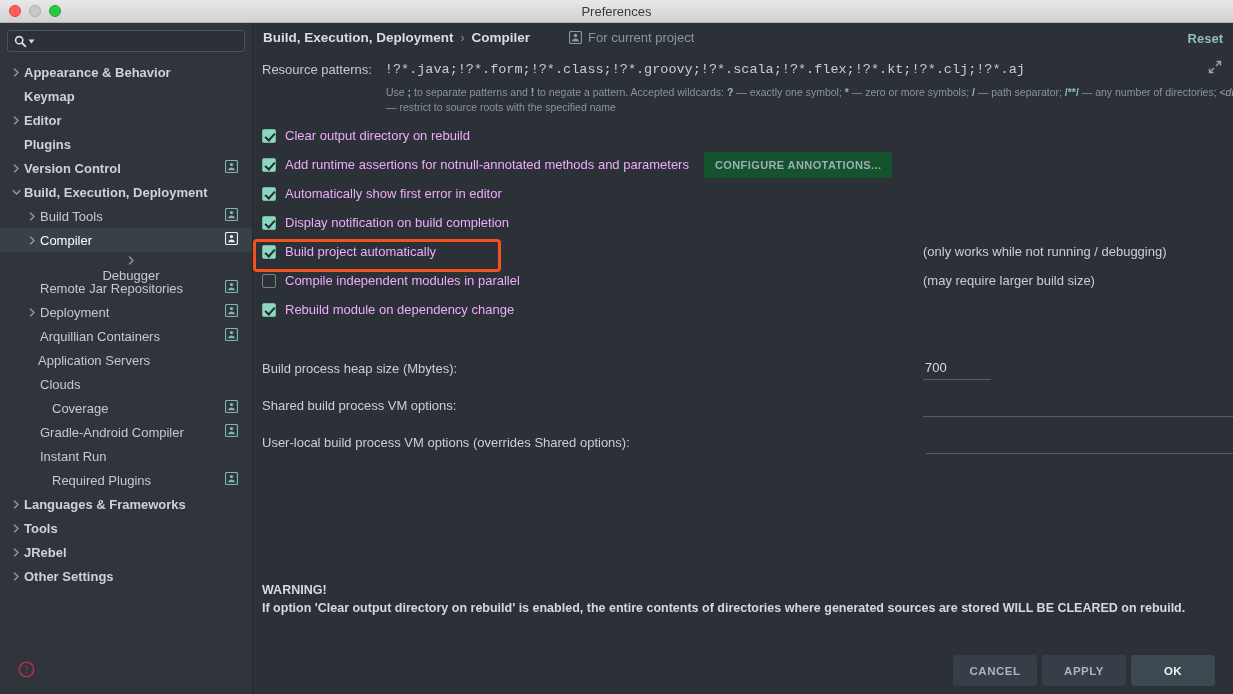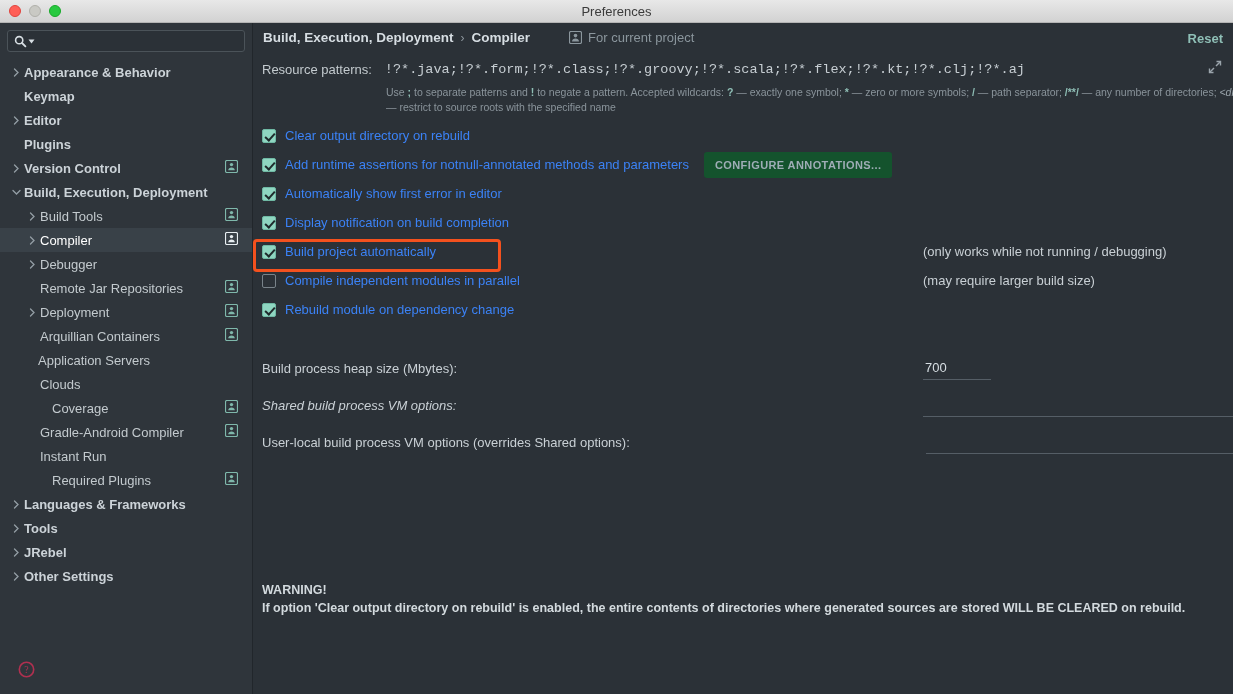--- a/index.html
+++ b/index.html
@@ -125,21 +125,21 @@
   }
   .cb.on { background: #8fd6c1; border: 1px solid #6fb9a4; }
   .cb.off { background: #2b3137; border: 1px solid #79838a; }
   .cb.on::after {
     content: ""; position: absolute; left: 4px; top: 1px;
     width: 4px; height: 8px;
     border: solid #1f2b2c; border-width: 0 2px 2px 0;
     transform: rotate(42deg);
   }
   .opt-label {
-    margin-left: 9px; color: #3b82f6; font-size: 13px; white-space: nowrap;
+    margin-left: 9px; color: #f0abfc; font-size: 13px; white-space: nowrap;
   }
   .opt-note {
     position: absolute; left: 661px; color: #c9d0d5; font-size: 13px;
   }
   .cfg-btn {
     margin-left: 15px; background: #14532d;
     color: #9fadb6; font-size: 11px; font-weight: bold;
     letter-spacing: .4px; border: 0; border-radius: 3px;
     padding: 7px 11px; cursor: pointer;
     font-family: "Liberation Sans", sans-serif;
@@ -280,21 +280,21 @@
               <path d="M1.5 1 L5 4.5 L1.5 8" fill="none" stroke="#949ea5" stroke-width="1.3" stroke-linecap="round"></path>
             </svg>
           </span>
           <span class="tree-label">Compiler</span>
           <span class="badge-icon"><svg width="13" height="13" viewBox="0 0 13 13">
   <rect x="0.5" y="0.5" width="12" height="12" rx="1.5" fill="none" stroke="#e8eef2" stroke-width="1.2"></rect>
   <circle cx="6.5" cy="4.6" r="1.7" fill="#e8eef2"></circle>
   <path d="M3.2 10.3c0-1.9 1.5-2.9 3.3-2.9s3.3 1 3.3 2.9z" fill="#e8eef2"></path>
             </svg></span>
         </div>
-        <div class="tree-row" style="padding-left: 24px;">
+        <div class="tree-row" style="padding-left: 24px; flex-direction: column;">
           <span class="arrow">
             <svg width="7" height="9" viewBox="0 0 7 9">
               <path d="M1.5 1 L5 4.5 L1.5 8" fill="none" stroke="#949ea5" stroke-width="1.3" stroke-linecap="round"></path>
             </svg>
           </span>
           <span class="tree-label">Debugger</span>
         </div>
         <div class="tree-row" style="padding-left: 24px;">
           <span class="arrow"></span>
           <span class="tree-label">Remote Jar Repositories</span>
@@ -469,21 +469,21 @@
           <span class="opt-label">Rebuild module on dependency change</span>
         </div>
       </div>
 
     <div id="fields">
         <div class="frow" style="top: 338px;">
           <span class="flabel">Build process heap size (Mbytes):</span>
         </div>
         <input type="text" class="fvalue" placeholder="" value="700" style="left: 670px; top: 336px; width: 68px;">
         <div class="funder" style="left: 670px; top: 356px; width: 68px;"></div>
-        <div class="frow" style="top: 375px; font-style: italic;">
+        <div class="frow" style="top: 375px;">
           <span class="flabel">Shared build process VM options:</span>
         </div>
         <input type="text" class="fvalue" placeholder="" style="left: 670px; top: 373px; width: 548px;">
         <div class="funder" style="left: 670px; top: 393px; width: 548px;"></div>
         <div class="frow" style="top: 412px;">
           <span class="flabel">User-local build process VM options (overrides Shared options):</span>
         </div>
         <input type="text" class="fvalue" placeholder="" style="left: 673px; top: 410px; width: 545px;">
         <div class="funder" style="left: 673px; top: 430px; width: 545px;"></div>
       </div>
@@ -497,13 +497,18 @@
 
 <div class="highlight-box"></div>
 
 <div class="footer">
   <span class="help-icon">
     <svg width="17" height="17" viewBox="0 0 17 17">
       <circle cx="8.5" cy="8.5" r="7.2" fill="none" stroke="#b03050" stroke-width="1.6"></circle>
       <text x="8.5" y="12.3" font-size="10" fill="#b03050" text-anchor="middle" font-family="Liberation Serif, serif">?</text>
     </svg>
   </span>
+  <div class="btns">
+    <button class="btn">CANCEL</button>
+    <button class="btn">APPLY</button>
+    <button class="btn primary">OK</button>
+  </div>
 </div>
 
 </body></html>

